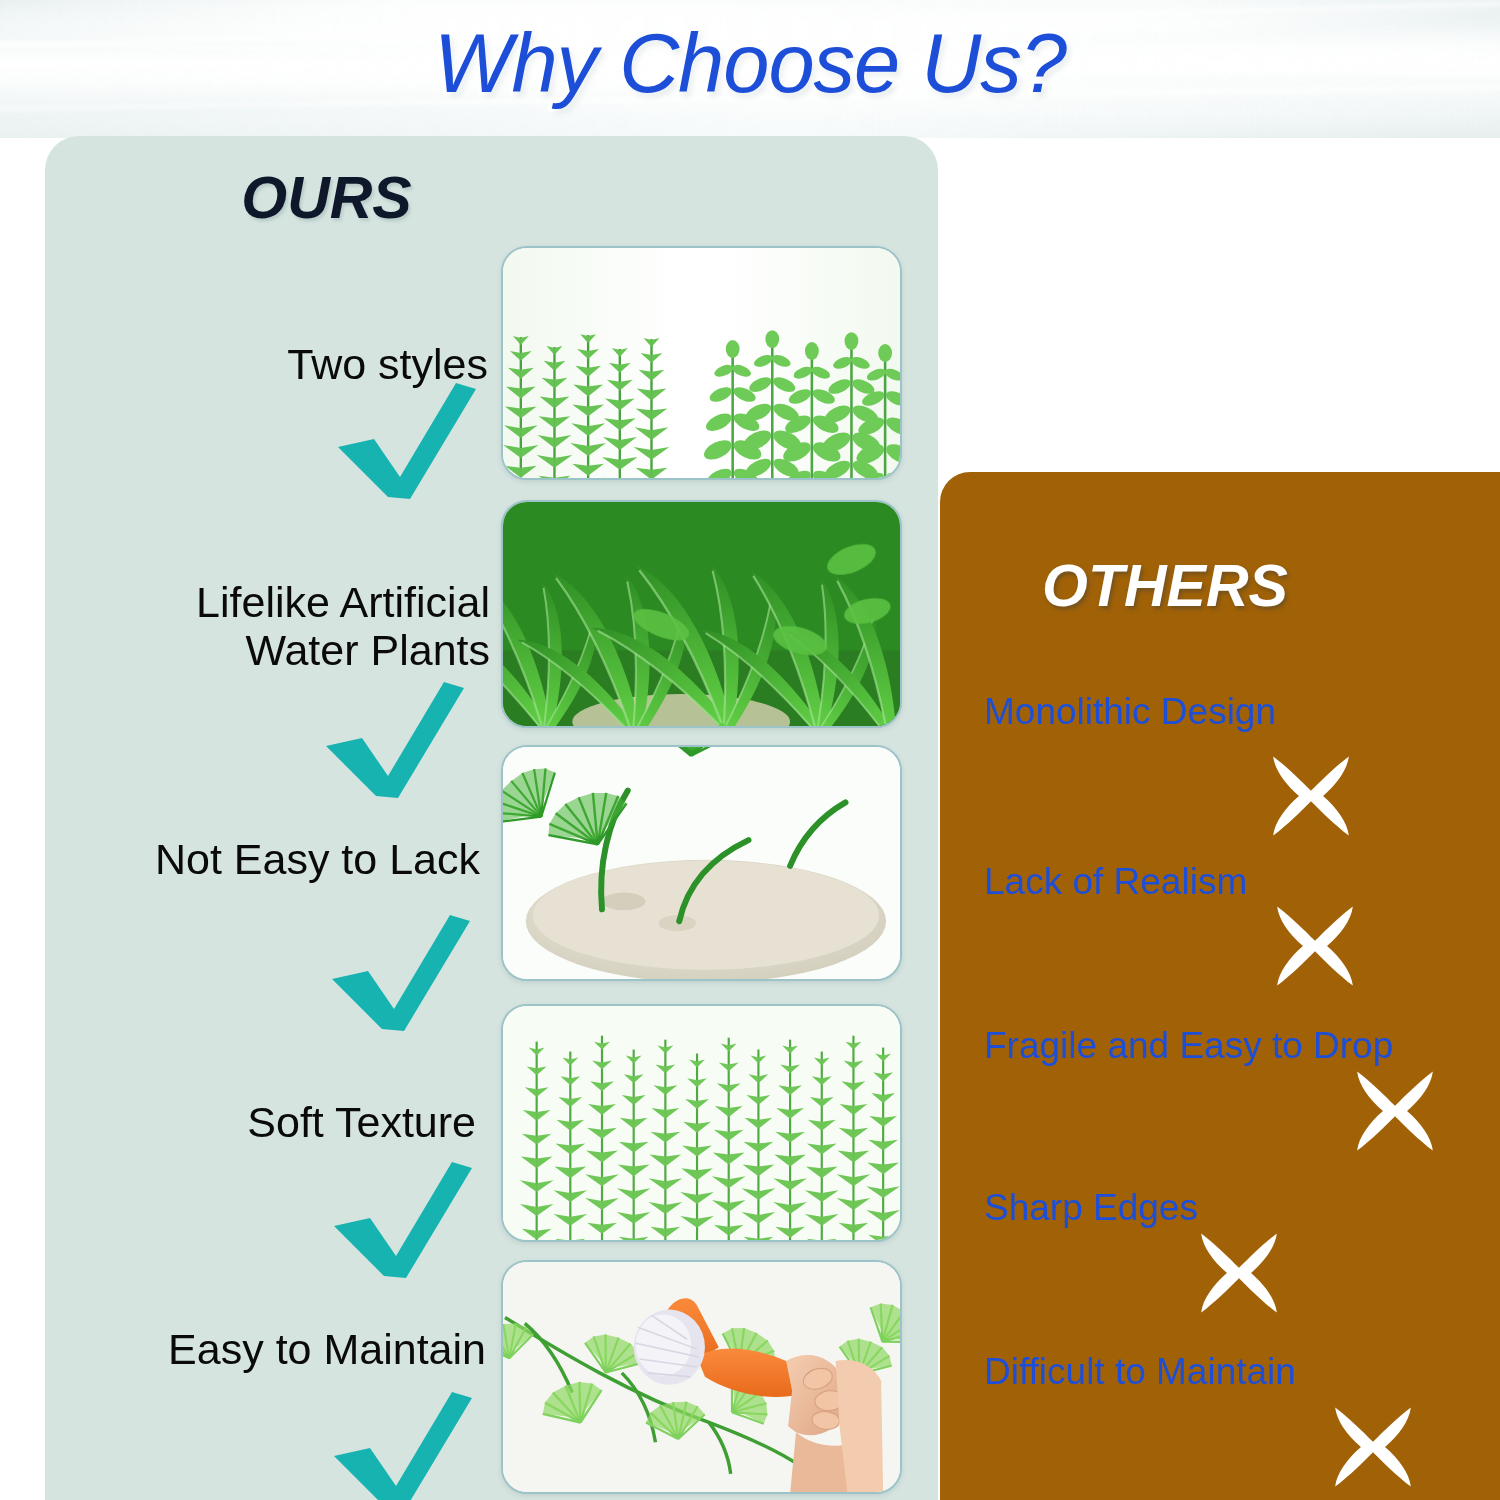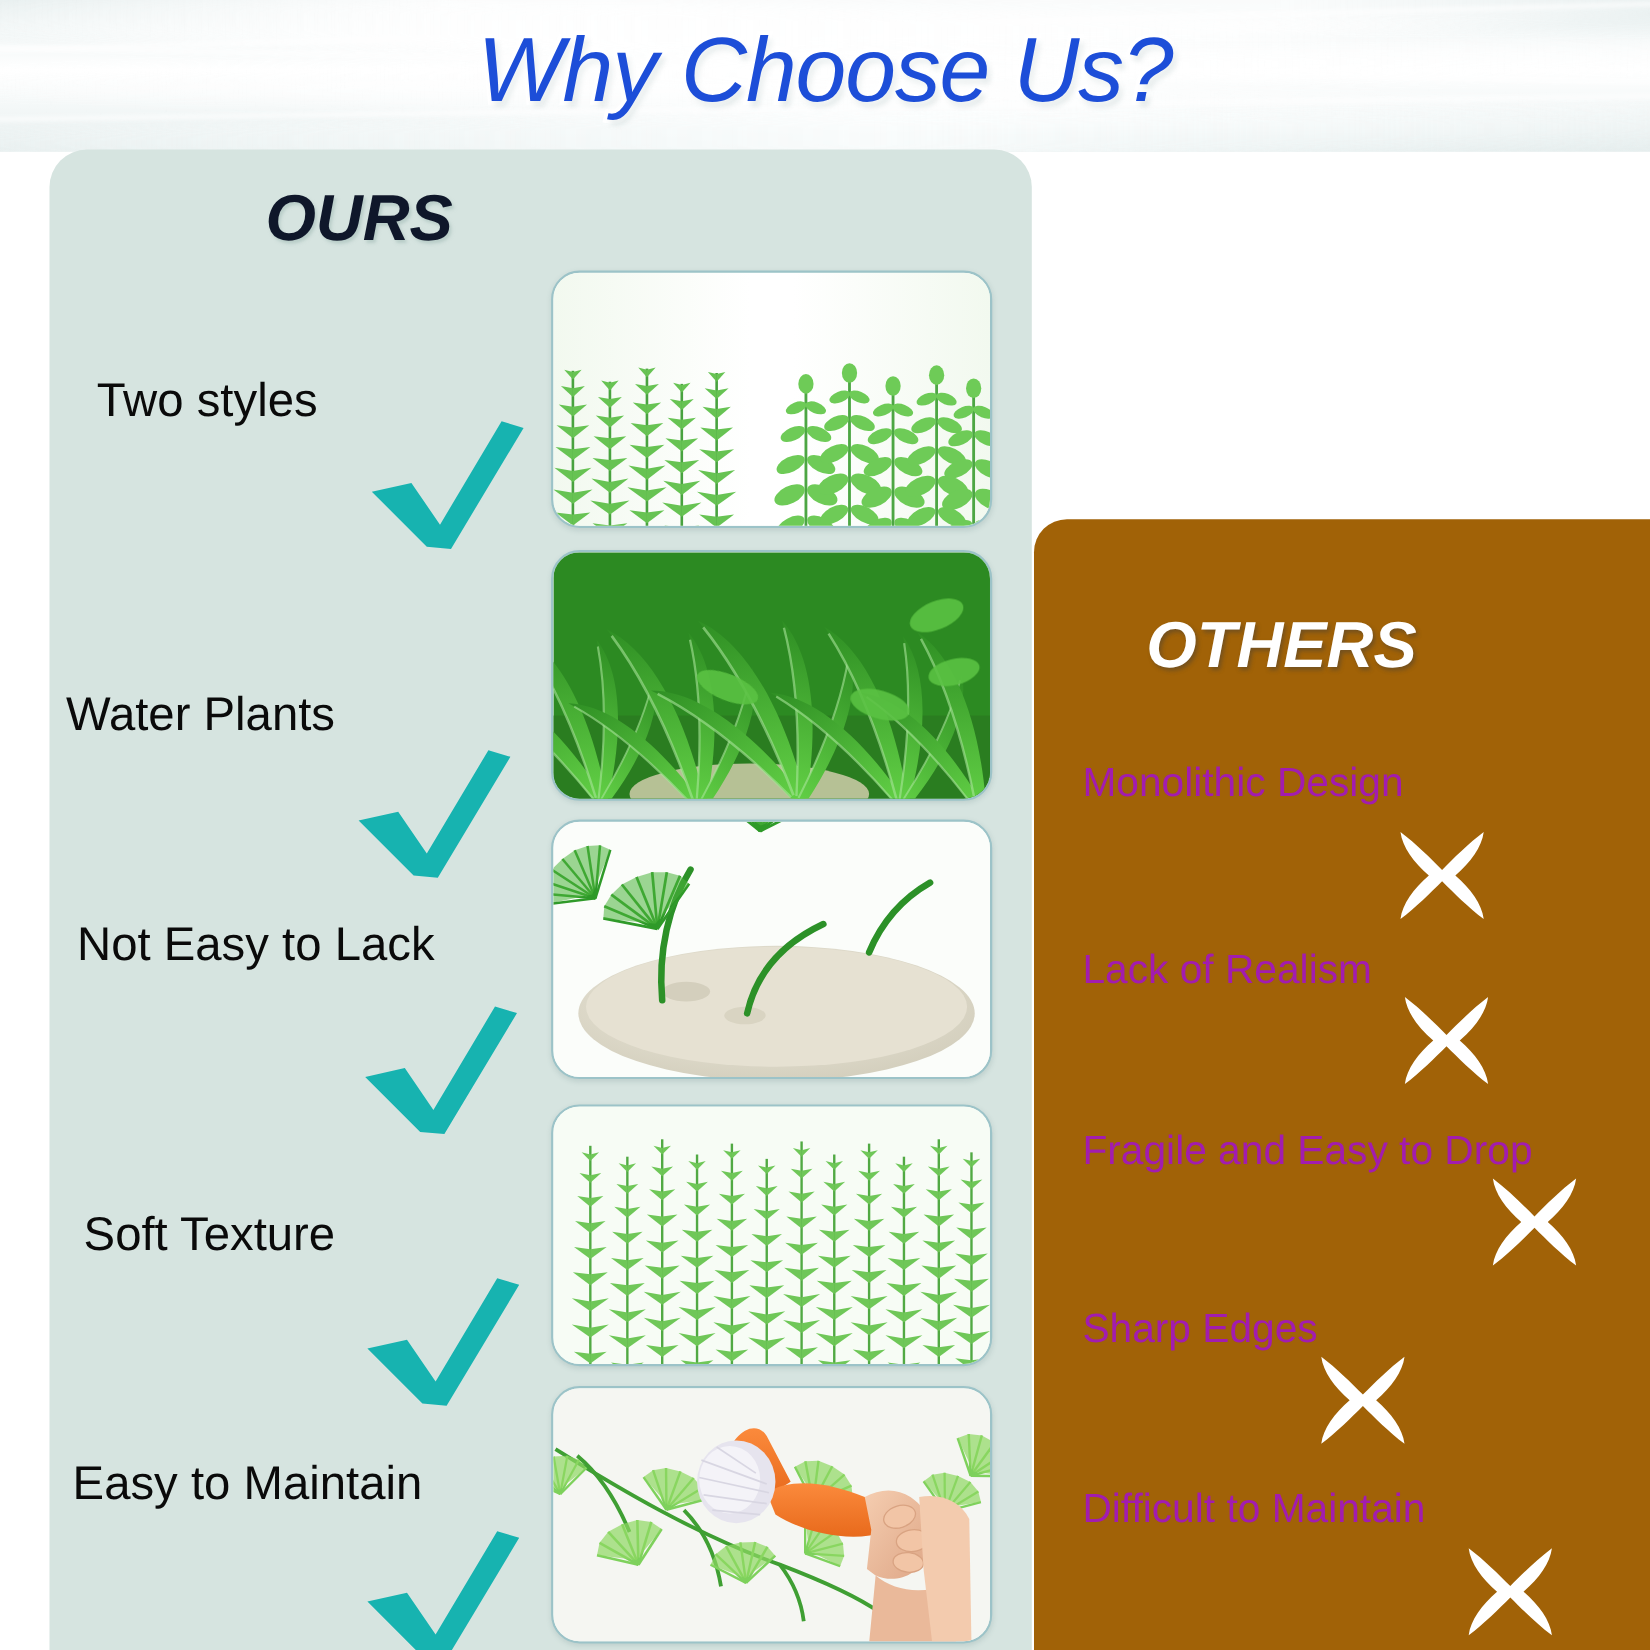--- a/index.html
+++ b/index.html
@@ -59,21 +59,21 @@
     color:#0f172a;
     letter-spacing:0px;
     text-shadow:2px 3px 3px rgba(160,185,180,.55);
     padding-right:330px;
   }
   .ours-label{
     position:absolute;
     color:#0a0a0a;
     font-size:43px;
     line-height:1.12;
-    text-align:left;
+    text-align:right;
     font-weight:400;
   }
   .check-wrap{ position:absolute; }
 
   .photo{
     position:absolute;
     border-radius:26px;
     border:2px solid #9cc3c8;
     overflow:hidden;
     box-shadow:0 2px 5px rgba(90,120,120,.18);
@@ -89,21 +89,21 @@
   #others-heading{
     position:absolute; left:0; top:80px; width:100%;
     text-align:center;
     font-size:59px; font-weight:bold; font-style:italic;
     color:#ffffff;
     padding-right:110px;
     text-shadow:2px 3px 4px rgba(60,60,60,.45);
   }
   .others-label{
     position:absolute;
-    color:#a21caf;
+    color:#1d4ed8;
     font-size:37px;
     line-height:1.1;
     white-space:nowrap;
   }
   .x-wrap{ position:absolute; }
 
   
   .ph-bg{ position:absolute; inset:0; }
 </style>
 </head>
@@ -192,21 +192,21 @@
       <use href="#broad0" x="232" y="248"></use>
         <use href="#broad0" x="272" y="238"></use>
       <use href="#broad0" x="312" y="250"></use>
         <use href="#broad0" x="352" y="240"></use>
       <use href="#broad0" x="386" y="252"></use>
     </g>
   </svg>
 </div>
 
 <div class="ours-label" style="left:60px; top:578px; width:430px;">
-  <br>
+  <span>Lifelike Artificial</span><br>
   <span>Water Plants</span>
 </div>
 <div class="check-wrap" style="left:318px; top:680px; width:150px; height:120px;">
   <svg width="150" height="120" viewBox="0 0 150 120">
     <path d="M8 66 L44 58 L70 96 L126 2 L146 8 L80 118 L58 116 Z" fill="#17b3b0"></path>
   </svg>
 </div>
 <div class="photo" style="left:501px; top:500px; width:401px; height:228px;">
   <svg class="ph-bg" viewBox="0 0 401 228" preserveAspectRatio="none" aria-hidden="true">
     <defs>

